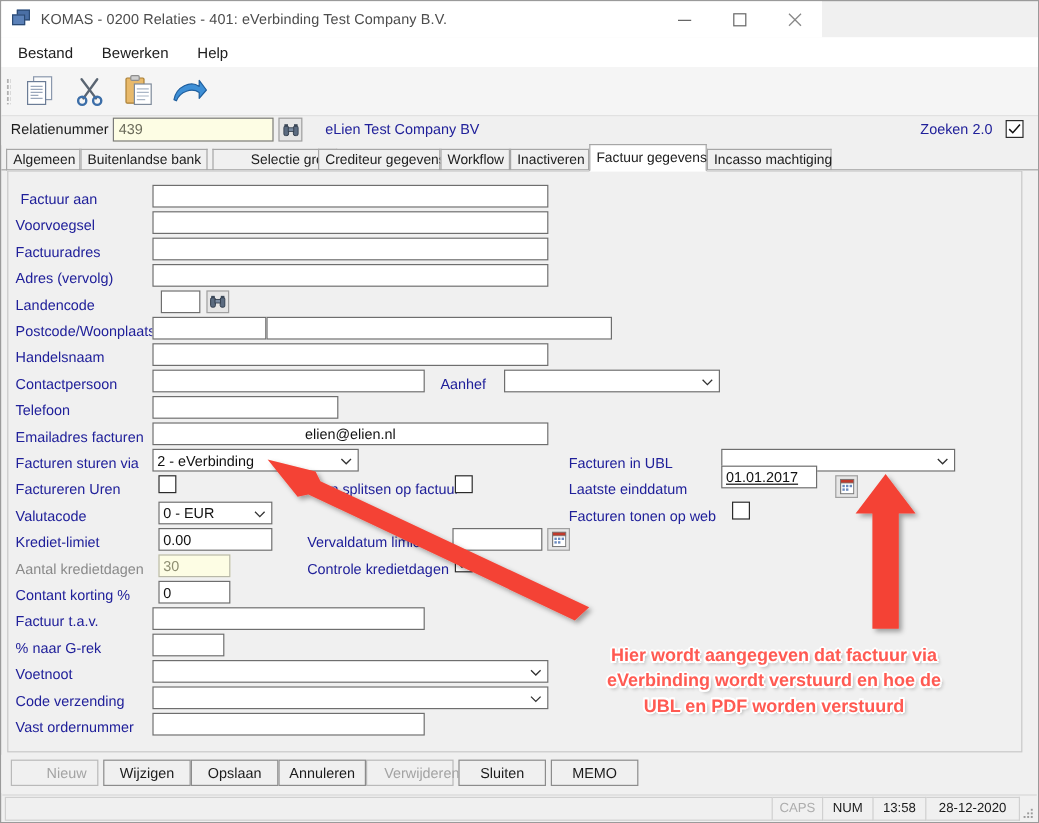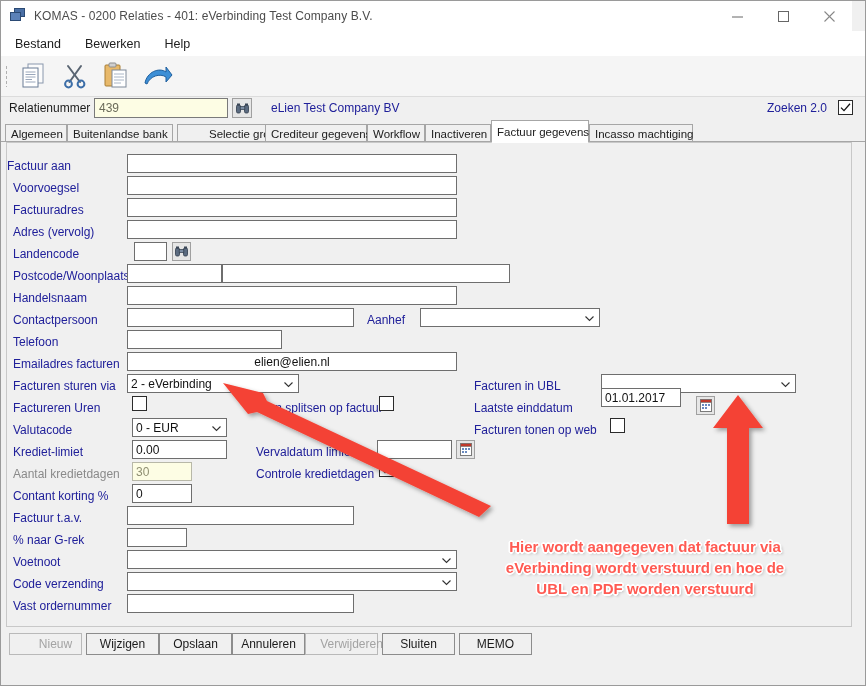--- a/index.html
+++ b/index.html
@@ -13,21 +13,21 @@
   #app {
     position: relative;
     width: 866px; height: 686px;
     background: #f0f0f0;
     border: 1px solid #9a9a9a;
     overflow: hidden;
   }
 
   
   #titlebar {
-    position: absolute; left: 0; top: 0; width: 851px; height: 30px;
+    position: absolute; left: 0; top: 0; width: 684px; height: 30px;
     background: #ffffff;
     display: flex; align-items: center;
   }
   #titlebar .tb-icon {
     width: 16px; height: 16px; margin-left: 9px; margin-right: 8px;
     position: relative; flex: none;
   }
   #titlebar .tb-icon .m1 {
     position: absolute; left: 4px; top: 0; width: 11px; height: 9px;
     background: #4a6fa5; border: 1px solid #2b4a74;
@@ -320,21 +320,21 @@
     <div class="tab" style="left:264px; width:102px;">Crediteur gegevens</div>
     <div class="tab" style="left:366px; width:58px;">Workflow</div>
     <div class="tab" style="left:424px; width:66px;">Inactiveren</div>
     <div class="tab active" style="left:490px; width:98px;">Factuur gegevens</div>
     <div class="tab" style="left:588px; width:104px;">Incasso machtiging</div>
   </div>
   <div id="tabline"></div>
 
   <div id="panel">
 
-    <div class="flabel" style="left:0;  top:16px;">Factuur aan</div>
+    <div class="flabel" style="left:10px;  top:16px;">Factuur aan</div>
     <div class="flabel" style="left:6px;  top:38px;">Voorvoegsel</div>
     <div class="flabel" style="left:6px;  top:60px;">Factuuradres</div>
     <div class="flabel" style="left:6px;  top:82px;">Adres (vervolg)</div>
     <div class="flabel" style="left:6px;  top:104px;">Landencode</div>
     <div class="flabel" style="left:6px;  top:126px;">Postcode/Woonplaats</div>
     <div class="flabel" style="left:6px;  top:148px;">Handelsnaam</div>
     <div class="flabel" style="left:6px;  top:170px;">Contactpersoon</div>
     <div class="flabel" style="left:6px;  top:192px;">Telefoon</div>
     <div class="flabel" style="left:6px;  top:214px;">Emailadres facturen</div>
     <div class="flabel" style="left:6px;  top:236px;">Facturen sturen via</div>
@@ -456,21 +456,21 @@
     <div class="flabel" style="left:467px; top:236px;">Facturen in UBL</div>
     <div class="fsel" style="left:594px; top:231px; width:195px;">
       <span class="caret">
         <svg width="11" height="11" viewBox="0 0 11 11">
             <polyline points="1.5,3.5 5.5,7.5 9.5,3.5" fill="none" stroke="#333" stroke-width="1.1"></polyline>
           </svg>
       </span>
     </div>
 
     <div class="flabel" style="left:467px; top:258px;">Laatste einddatum</div>
-    <div class="fin" style="left:594px; top:245px; width:80px;">01.01.2017</div>
+    <div class="fin" style="left:594px; top:245px; width:80px;text-decoration:underline;">01.01.2017</div>
     <div class="fbtn-ico" style="left:689px; top:253px;">
       <svg width="12" height="13" viewBox="0 0 12 13">
         <rect x="0.5" y="0.5" width="11" height="12" fill="#ffffff" stroke="#7a7a7a" stroke-width="1"></rect>
         <rect x="0.5" y="0.5" width="11" height="3" fill="#c0392b" stroke="#7a7a7a" stroke-width="0.7"></rect>
         <g fill="#6a8abf">
             <rect x="2" y="5" width="2" height="2"></rect>
             <rect x="5" y="5" width="2" height="2"></rect>
             <rect x="8" y="5" width="2" height="2"></rect>
             <rect x="2" y="8" width="2" height="2"></rect>
             <rect x="5" y="8" width="2" height="2"></rect>
@@ -504,14 +504,33 @@
   <div id="btnbar">
     <div class="abtn disabled" style="left:8px;   width:73px;">Nieuw</div>
     <div class="abtn" style="left:85px;  width:73px;">Wijzigen</div>
     <div class="abtn" style="left:158px; width:73px;">Opslaan</div>
     <div class="abtn" style="left:231px; width:73px;">Annuleren</div>
     <div class="abtn disabled" style="left:304px; width:73px;">Verwijderen</div>
     <div class="abtn" style="left:381px; width:73px;">Sluiten</div>
     <div class="abtn" style="left:458px; width:73px;">MEMO</div>
   </div>
 
+  <div id="statusbar">
+    <div id="statusmain"></div>
+    <div class="scell dim">CAPS</div>
+    <div class="scell">NUM</div>
+    <div class="scell time">13:58</div>
+    <div class="scell date">28-12-2020</div>
+    <div class="grip">
+      <svg width="10" height="10" viewBox="0 0 10 10">
+        <g fill="#9a9a9a">
+          <rect x="7" y="1" width="1.6" height="1.6"></rect>
+          <rect x="4" y="4" width="1.6" height="1.6"></rect>
+            <rect x="7" y="4" width="1.6" height="1.6"></rect>
+          <rect x="1" y="7" width="1.6" height="1.6"></rect>
+            <rect x="4" y="7" width="1.6" height="1.6"></rect>
+            <rect x="7" y="7" width="1.6" height="1.6"></rect>
+        </g>
+      </svg>
+    </div>
+  </div>
 
 </div>
 
 </body></html>

